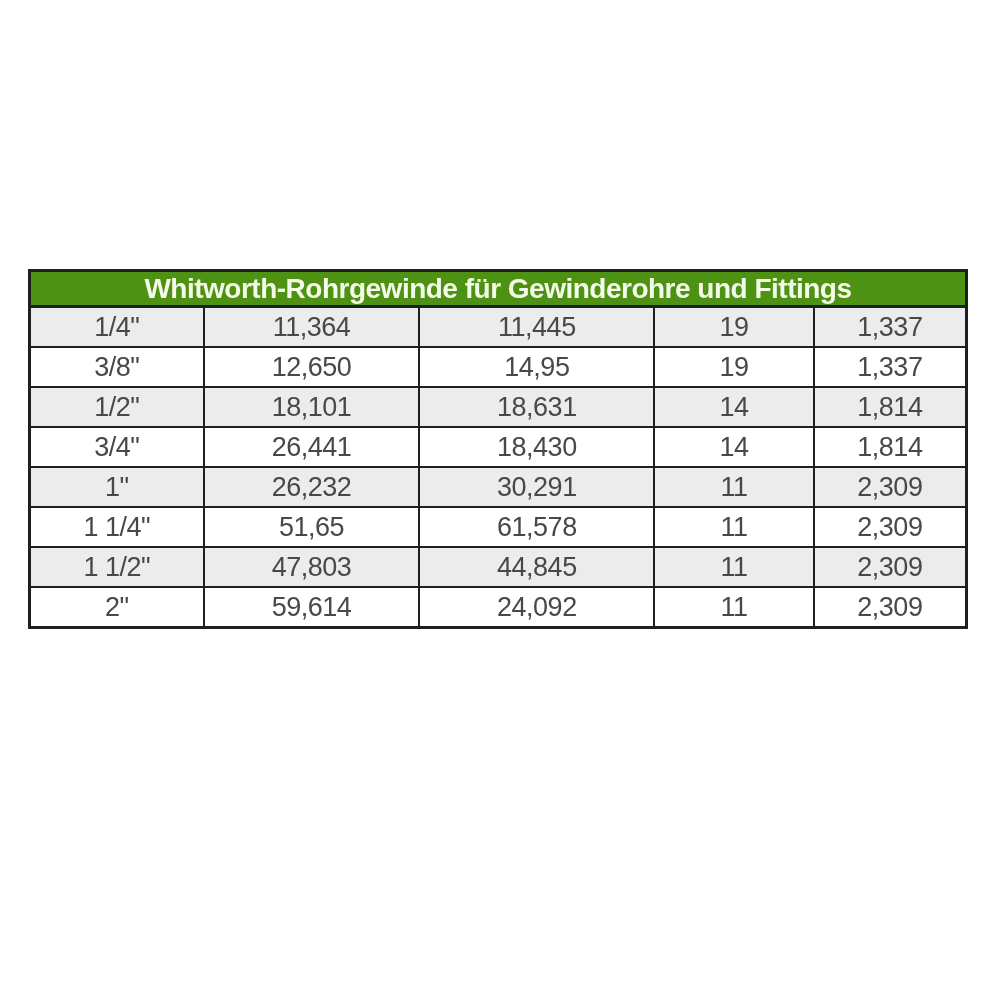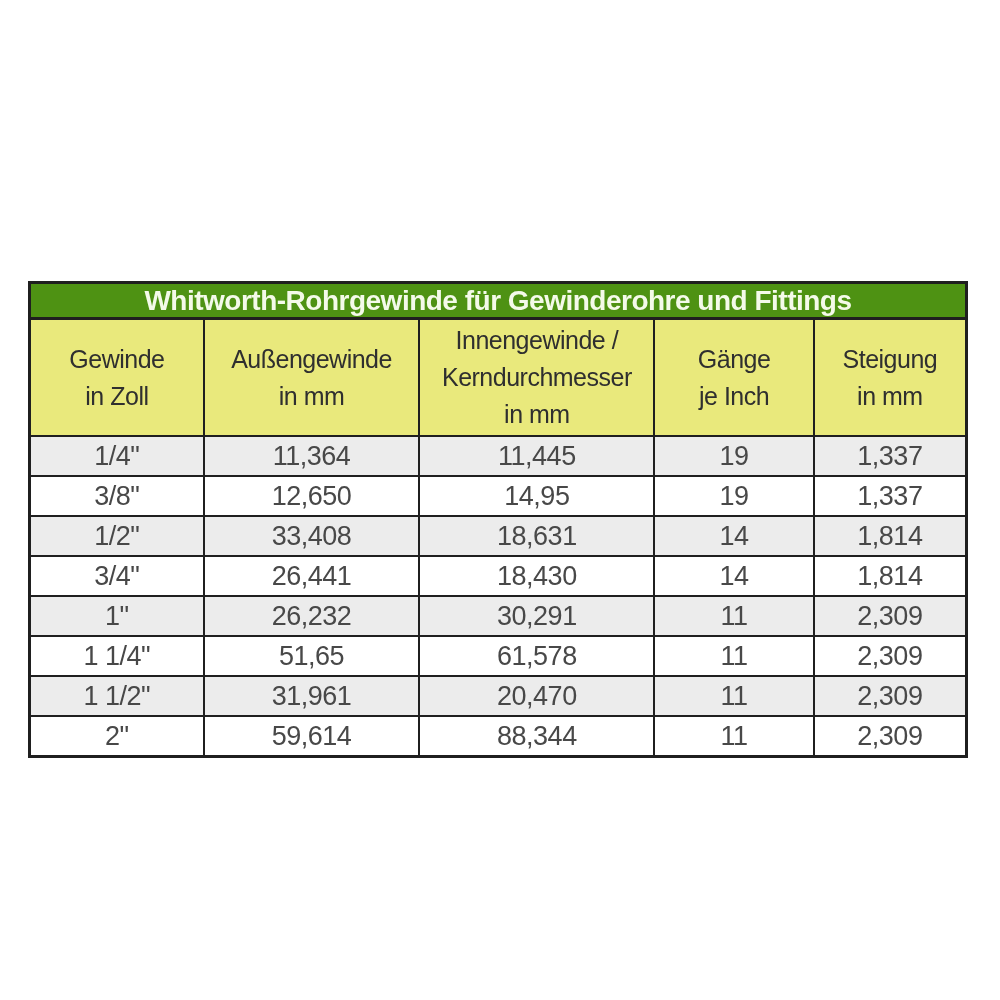--- a/index.html
+++ b/index.html
@@ -12,21 +12,21 @@
   }
   .page {
     position: relative;
     width: 1000px;
     height: 1000px;
     background: #ffffff;
   }
   .table-wrap {
     position: absolute;
     left: 28px;
-    top: 281px;
+    top: 269px;
     width: 940px;
   }
   table.spec-table {
     width: 100%;
     border-collapse: collapse;
     table-layout: fixed;
     border: 3px solid var(--border, #1f1f1f);
   }
   table.spec-table th,
   table.spec-table td {
@@ -75,52 +75,39 @@
         <col style="width:18.6%">
         <col style="width:23.0%">
         <col style="width:25.1%">
         <col style="width:17.0%">
         <col style="width:16.3%">
       </colgroup>
       <thead>
         <tr>
           <th class="title-cell" colspan="5">Whitworth-Rohrgewinde für Gewinderohre und Fittings</th>
         </tr>
-        <tr>
-          <th class="header-cell">Gewinde
-in Zoll</th>
-          <th class="header-cell">Außengewinde
-in mm</th>
-          <th class="header-cell">Innengewinde /
-Kerndurchmesser
-in mm</th>
-          <th class="header-cell">Gänge
-je Inch</th>
-          <th class="header-cell">Steigung
-in mm</th>
-        </tr>
       </thead>
       <tbody>
         <tr class="stripe">
           <td>1/4"</td>
           <td>11,364</td>
           <td>11,445</td>
           <td>19</td>
           <td>1,337</td>
         </tr>
         <tr>
           <td>3/8"</td>
           <td>12,650</td>
           <td>14,95</td>
           <td>19</td>
           <td>1,337</td>
         </tr>
         <tr class="stripe">
           <td>1/2"</td>
-          <td>33,408</td>
+          <td>18,101</td>
           <td>18,631</td>
           <td>14</td>
           <td>1,814</td>
         </tr>
         <tr>
           <td>3/4"</td>
           <td>26,441</td>
           <td>18,430</td>
           <td>14</td>
           <td>1,814</td>
@@ -134,28 +121,28 @@
         </tr>
         <tr>
           <td>1 1/4"</td>
           <td>51,65</td>
           <td>61,578</td>
           <td>11</td>
           <td>2,309</td>
         </tr>
         <tr class="stripe">
           <td>1 1/2"</td>
-          <td>31,961</td>
-          <td>20,470</td>
+          <td>47,803</td>
+          <td>44,845</td>
           <td>11</td>
           <td>2,309</td>
         </tr>
         <tr>
           <td>2"</td>
           <td>59,614</td>
-          <td>88,344</td>
+          <td>24,092</td>
           <td>11</td>
           <td>2,309</td>
         </tr>
       </tbody>
     </table>
   </div>
 </div>
 
 </body></html>

